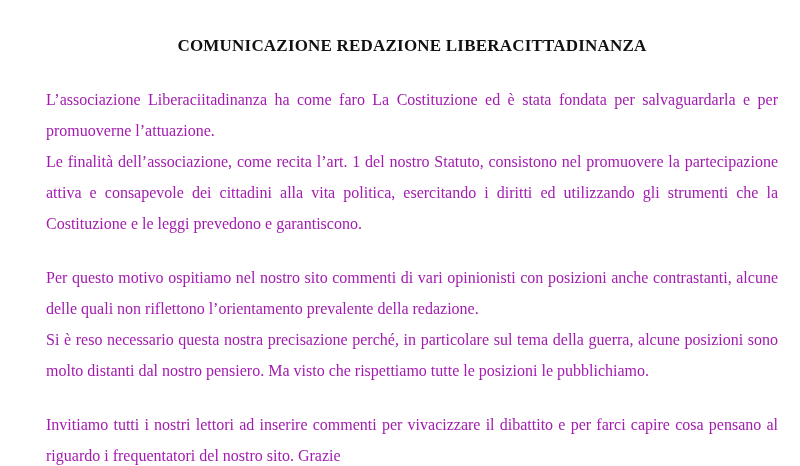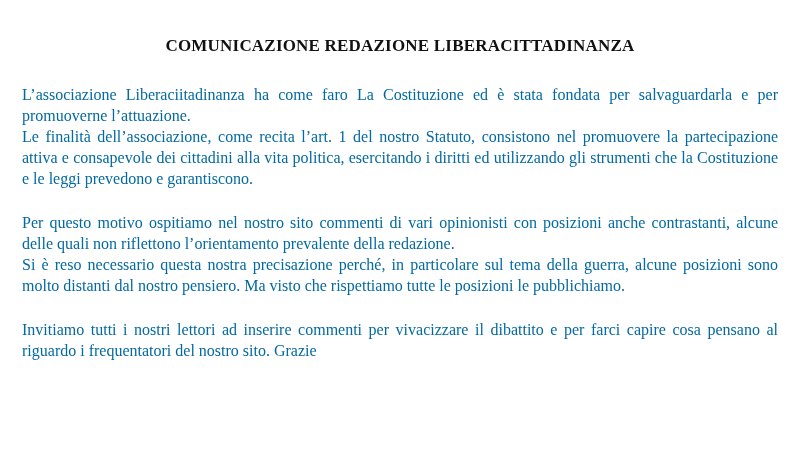--- a/index.html
+++ b/index.html
@@ -10,20 +10,21 @@
   .page {
     position: relative;
     width: 800px;
     height: 466px;
     background: #ffffff;
     color: #1c1c1c;
     font-family: "Liberation Serif", "DejaVu Serif", serif;
     overflow: hidden;
     box-sizing: border-box;
     padding-top: 36px;
+    padding-left: 24px;
   }
   .doc-title {
     margin: 0 0 28px 0;
     text-align: center;
     font-size: 17px;
     font-weight: bold;
     letter-spacing: 0.2px;
     color: #111111;
   }
   .content {
@@ -32,22 +33,22 @@
   .text-block {
     margin: 0 0 23px 0;
   }
   .text-block:last-child {
     margin-bottom: 4px;
   }
   .text-block p {
     margin: 0;
     text-align: justify;
     font-size: 16px;
-    line-height: 21px;
-    color: #0369a1;
+    line-height: 31px;
+    color: #a21caf;
   }
 </style>
 </head>
 <body>
 
 <div class="page">
   <h1 class="doc-title">COMUNICAZIONE REDAZIONE LIBERACITTADINANZA</h1>
 
   <div class="content">
 

